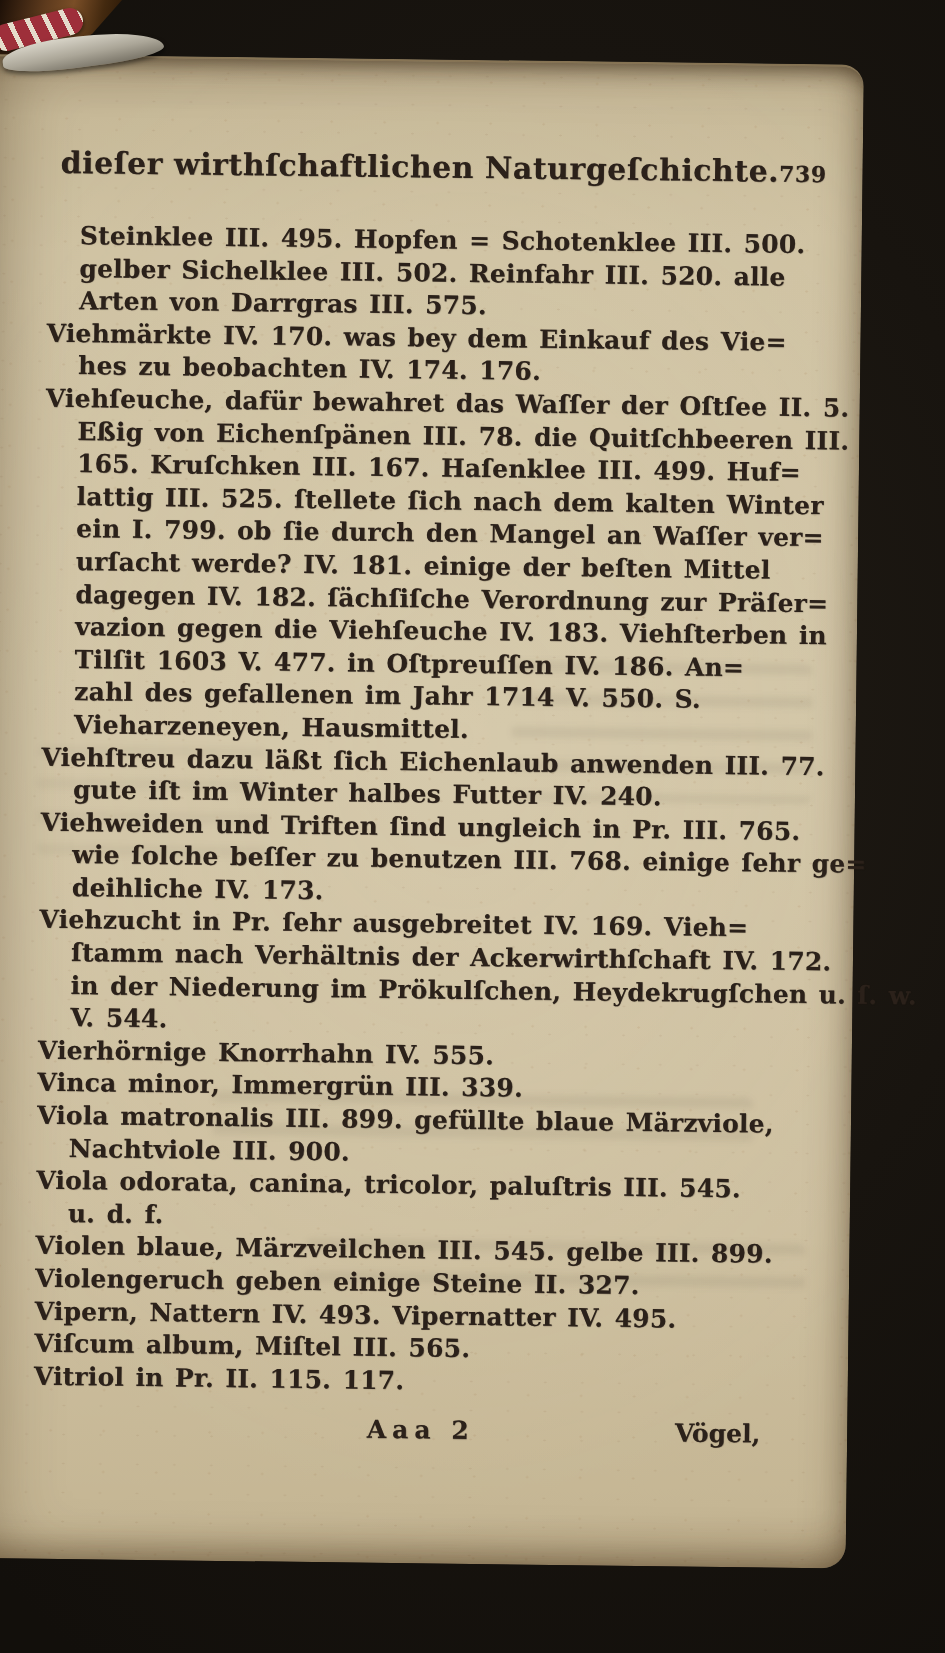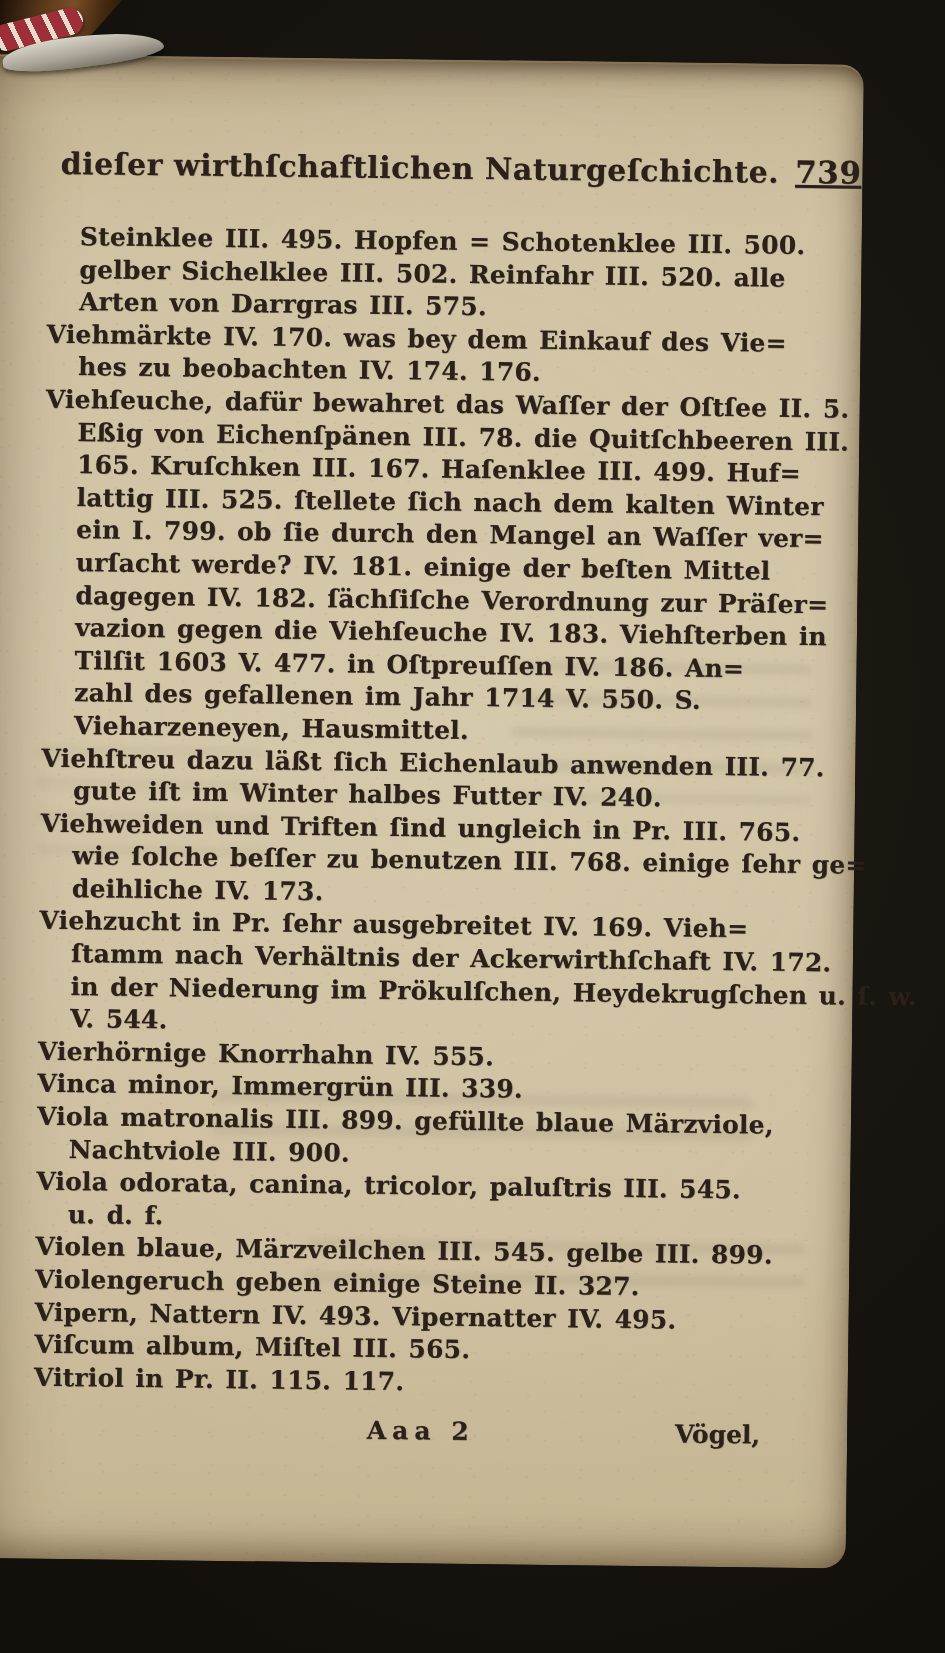--- a/index.html
+++ b/index.html
@@ -63,21 +63,21 @@
 
   
   .content{
     position:absolute;left:62px;top:0;width:775px;
     color:#2b211a;text-shadow:.4px .4px .7px rgba(43,33,26,.5);
   }
   .header{
     margin:88px 0 0 12px;font-size:30px;font-weight:700;
     letter-spacing:.5px;white-space:nowrap;
   }
-  .header .pagenum{margin-left:16px;font-size:31px;text-decoration:underline;}
+  .header .pagenum{font-size:22px;}
   .lines{margin-top:40px;font-size:25px;font-weight:700;line-height:32.6px;
     letter-spacing:.2px;word-spacing:2.5px;}
   .line{white-space:nowrap;}
   .line[data-indent="true"]{padding-left:32px;}
   .footer{position:relative;height:36px;margin-top:18px;font-size:25px;font-weight:700;}
   .sig{position:absolute;left:50%;transform:translateX(-50%);letter-spacing:6px;}
   .catch{position:absolute;right:48px;}
 </style>
 </head>
 <body>

